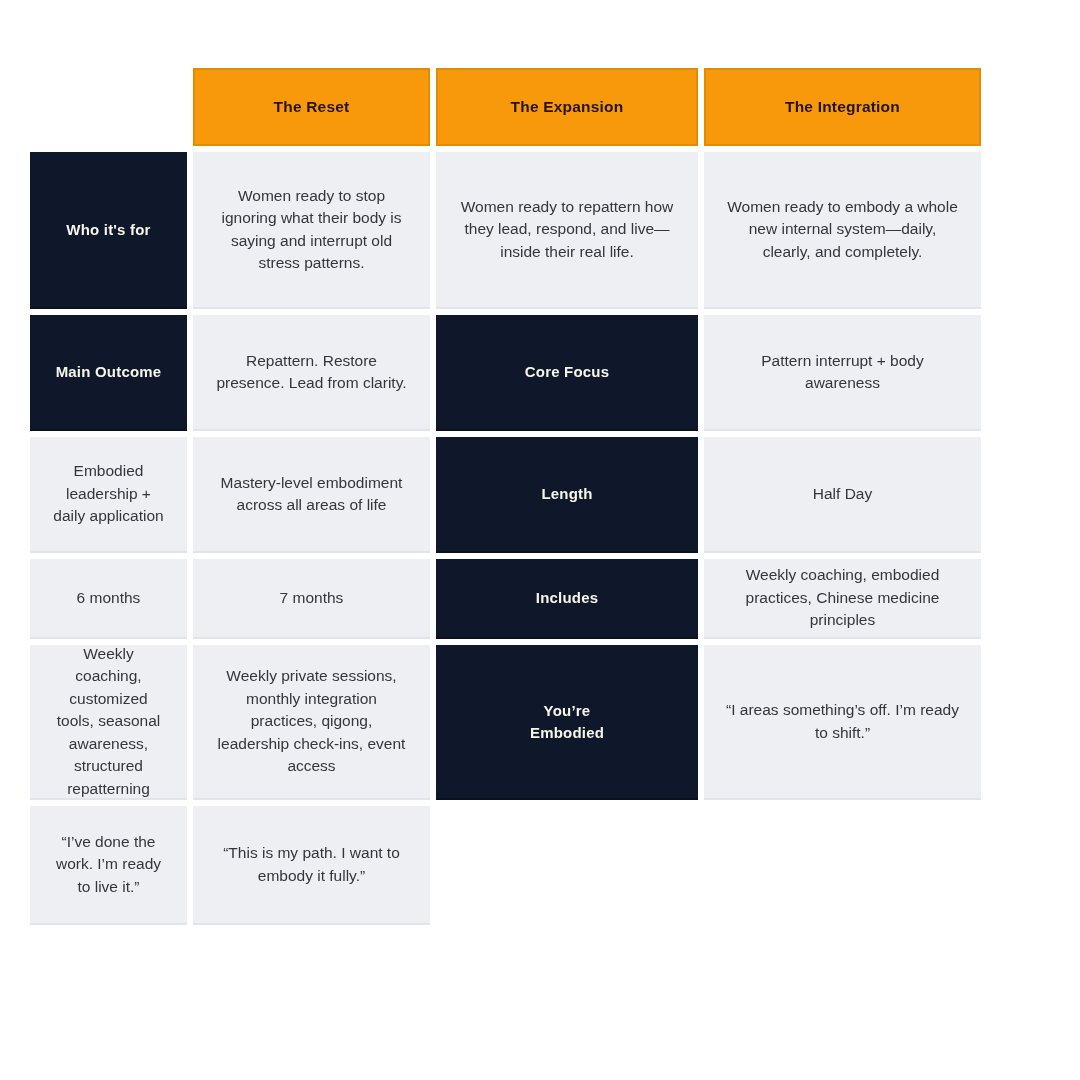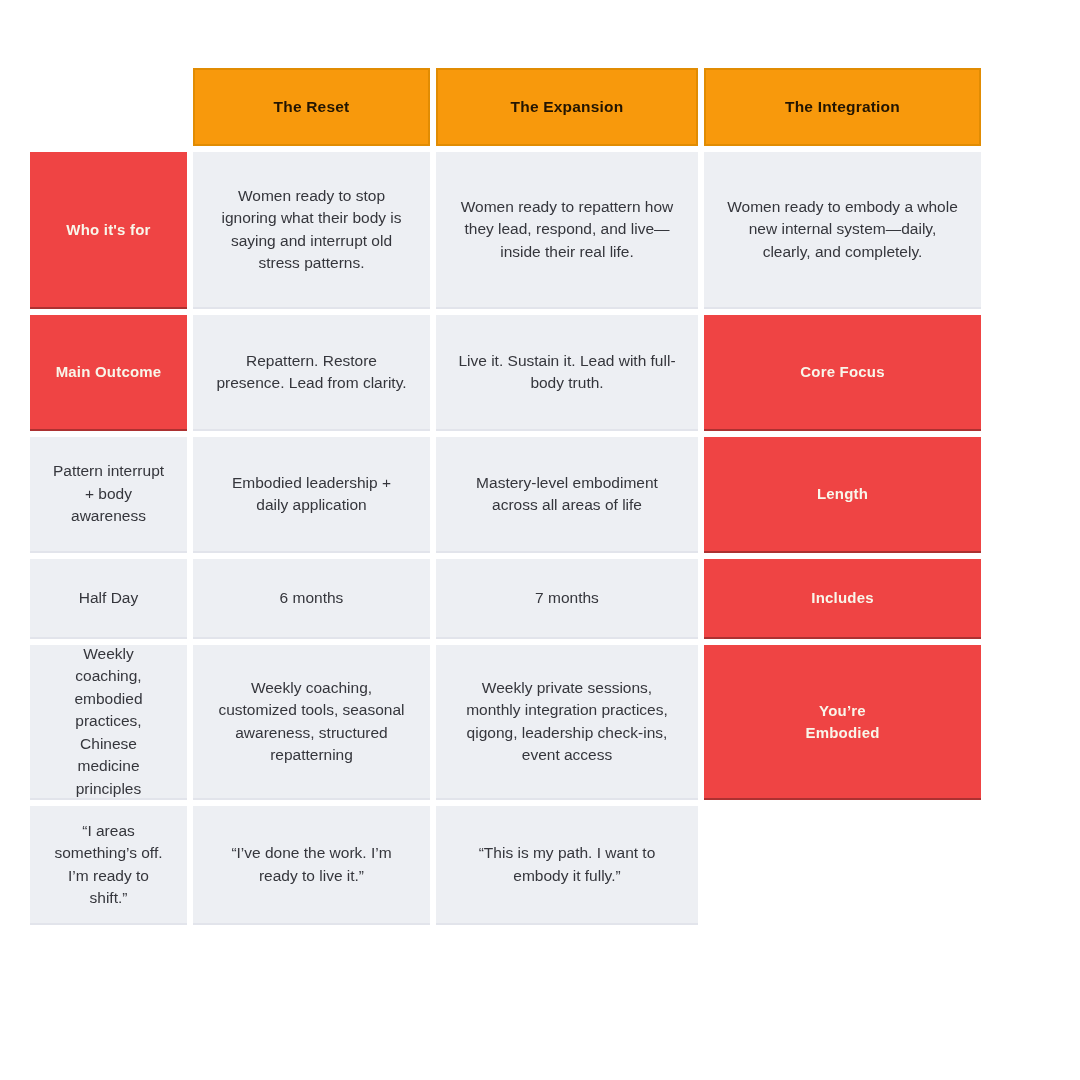--- a/index.html
+++ b/index.html
@@ -33,21 +33,21 @@
     background: #F8990C;
     border: 2px solid #E18C03;
     color: #231502;
     font-weight: bold;
     font-size: 15.5px;
     letter-spacing: 0.2px;
     padding: 0 12px;
     line-height: 1.3;
   }
   .label-cell {
-    background: #ef4444;
+    background: #0f172a;
     border-bottom: 2px solid rgba(0,0,0,0.28);
     color: #F8F6EA;
     font-weight: bold;
     font-size: 15px;
     letter-spacing: 0.2px;
     padding: 0 16px;
     line-height: 1.45;
     white-space: pre-line;
   }
   .body-cell {
@@ -71,21 +71,20 @@
     <div class="cell header-cell">The Expansion</div>
     <div class="cell header-cell">The Integration</div>
 
     <div class="cell label-cell">Who it's for</div>
     <div class="cell body-cell">Women ready to stop ignoring what their body is saying and interrupt old stress patterns.</div>
     <div class="cell body-cell">Women ready to repattern how they lead, respond, and live—inside their real life.</div>
     <div class="cell body-cell">Women ready to embody a whole new internal system—daily, clearly, and completely.</div>
 
     <div class="cell label-cell">Main Outcome</div>
     <div class="cell body-cell">Repattern. Restore presence. Lead from clarity.</div>
-    <div class="cell body-cell">Live it. Sustain it. Lead with full-body truth.</div>
 
     <div class="cell label-cell">Core Focus</div>
     <div class="cell body-cell">Pattern interrupt + body awareness</div>
     <div class="cell body-cell">Embodied leadership + daily application</div>
     <div class="cell body-cell">Mastery-level embodiment across all areas of life</div>
 
     <div class="cell label-cell">Length</div>
     <div class="cell body-cell">Half Day</div>
     <div class="cell body-cell">6 months</div>
     <div class="cell body-cell">7 months</div>

